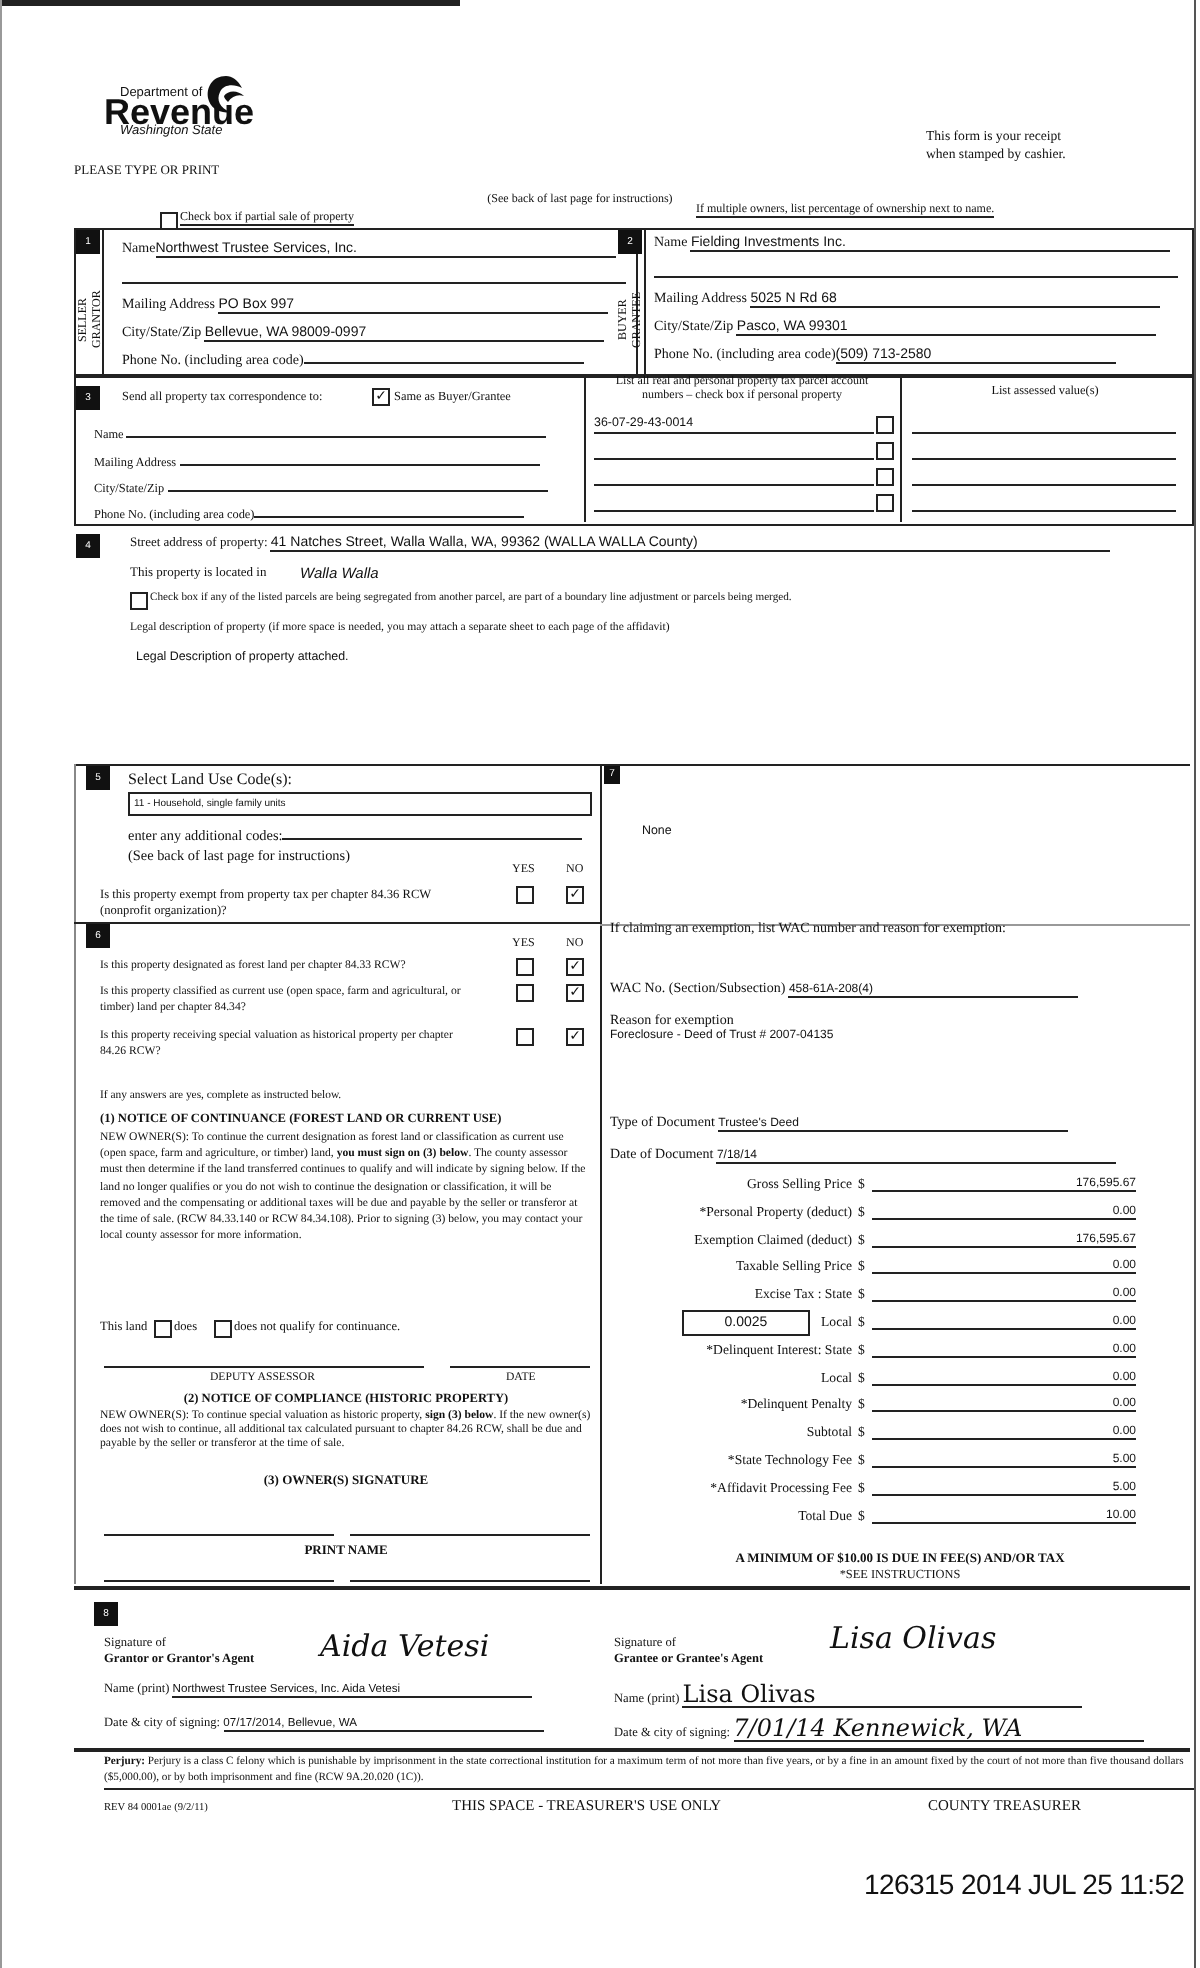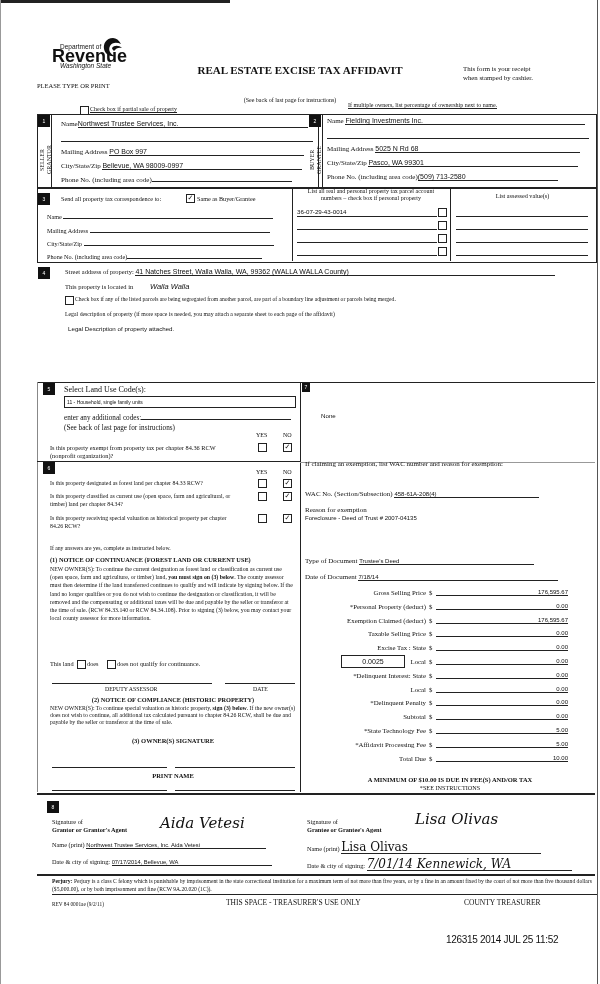--- a/index.html
+++ b/index.html
@@ -36,21 +36,20 @@
     <div style="font-size:6.5px;margin-left:8px;">Department of</div>
     <div style="font-size:18px;font-weight:bold;line-height:12px;">Revenue</div>
     <div style="font-size:6.5px;font-style:italic;margin-left:8px;">Washington State</div>
   </div>
   <svg class="abs" style="left:101px;top:36px;" width="24" height="22" viewBox="0 0 24 22">
     <path d="M12 2 C5 2 2 8 3 13 C4 18 9 21 14 20 C9 18 7 14 9 10 C11 6 16 6 20 8 C18 4 15 2 12 2Z" fill="#111"></path>
     <path d="M11 12 C13 9 18 9 21 12 C18 11 15 12 13 15 C12 14 11 13 11 12Z" fill="#111"></path>
   </svg>
 
   <div class="abs" style="left:37px;top:82px;font-size:6.5px;">PLEASE TYPE OR PRINT</div>
-  <div class="abs center" style="left:170px;top:64px;width:260px;font-size:11px;font-weight:bold;">REAL ESTATE EXCISE TAX AFFIDAVIT</div>
   <div class="abs" style="left:463px;top:65px;font-size:6.8px;">This form is your receipt</div>
   <div class="abs" style="left:463px;top:74px;font-size:6.8px;">when stamped by cashier.</div>
   <div class="abs center" style="left:160px;top:97px;width:260px;font-size:6px;">(See back of last page for instructions)</div>
   <div class="cb" style="left:80px;top:106px;"></div>
   <div class="abs" style="left:90px;top:106px;font-size:6px;border-bottom:1px solid #222;">Check box if partial sale of property</div>
   <div class="abs" style="left:348px;top:102px;font-size:6px;border-bottom:1px solid #222;">If multiple owners, list percentage of ownership next to name.</div>
 
   <div class="box" style="left:37px;top:114px;width:558px;height:73px;"></div>
   <div class="vline" style="left:318px;top:114px;height:73px;"></div>
 
@@ -275,14 +274,14 @@
   <div class="abs" style="left:307px;top:841px;font-size:6.3px;"><span>Name (print)</span> <span class="uline sig" style="width:200px;font-size:12px;font-style:normal;line-height:12px;">Lisa Olivas</span></div>
   <div class="abs" style="left:307px;top:858px;font-size:6.3px;"><span>Date &amp; city of signing:</span> <span class="uline sig" style="width:205px;font-size:12px;line-height:12px;">7/01/14 Kennewick, WA</span></div>
 
   <div class="hline" style="left:37px;top:874px;width:558px;border-width:2px;"></div>
 
   <div class="abs" style="left:52px;top:877px;width:545px;font-size:5.6px;line-height:8px;"><b>Perjury:</b><span> Perjury is a class C felony which is punishable by imprisonment in the state correctional institution for a maximum term of not more than five years, or by a fine in an amount fixed by the court of not more than five thousand dollars ($5,000.00), or by both imprisonment and fine (RCW 9A.20.020 (1C)).</span></div>
   <div class="hline" style="left:52px;top:894px;width:545px;"></div>
   <div class="abs" style="left:52px;top:901px;font-size:5.3px;">REV 84 0001ae (9/2/11)</div>
   <div class="abs" style="left:226px;top:898px;font-size:7.5px;">THIS SPACE - TREASURER'S USE ONLY</div>
   <div class="abs" style="left:464px;top:898px;font-size:7.5px;">COUNTY TREASURER</div>
-  <div class="abs sans" style="left:446px;top:934px;font-size:10px;letter-spacing:-0.3px;">126315 2014 JUL 25 11:52</div>
+  <div class="abs sans" style="left:432px;top:934px;font-size:14px;letter-spacing:-0.3px;">126315 2014 JUL 25 11:52</div>
 </div>
 
 </body></html>

